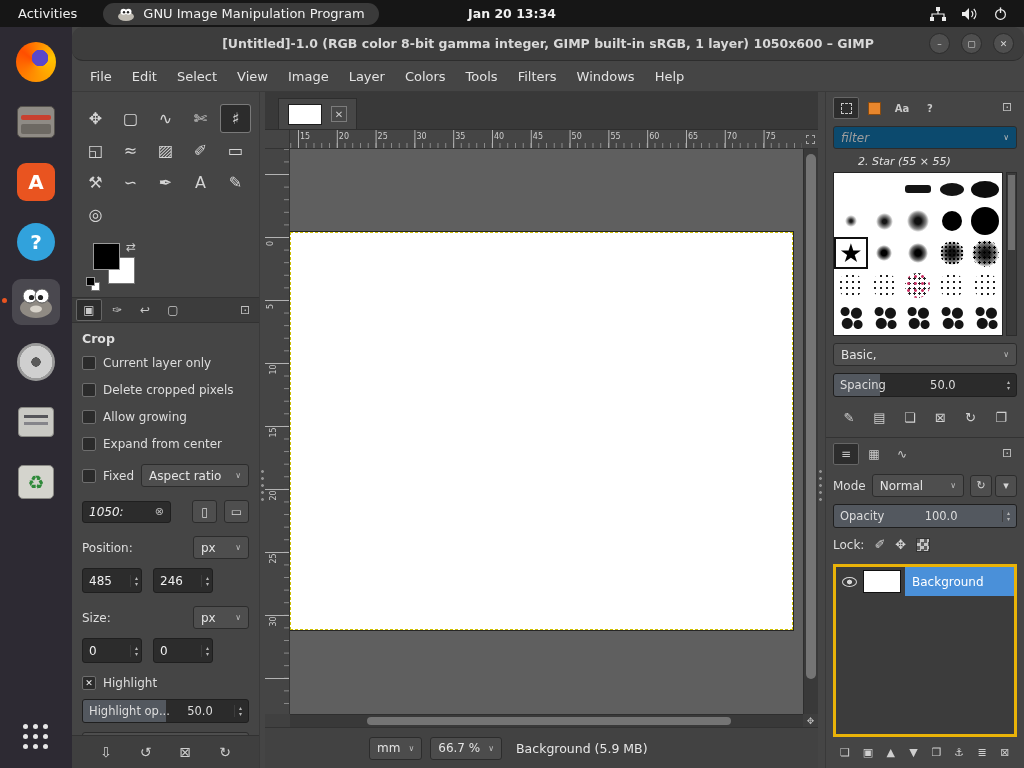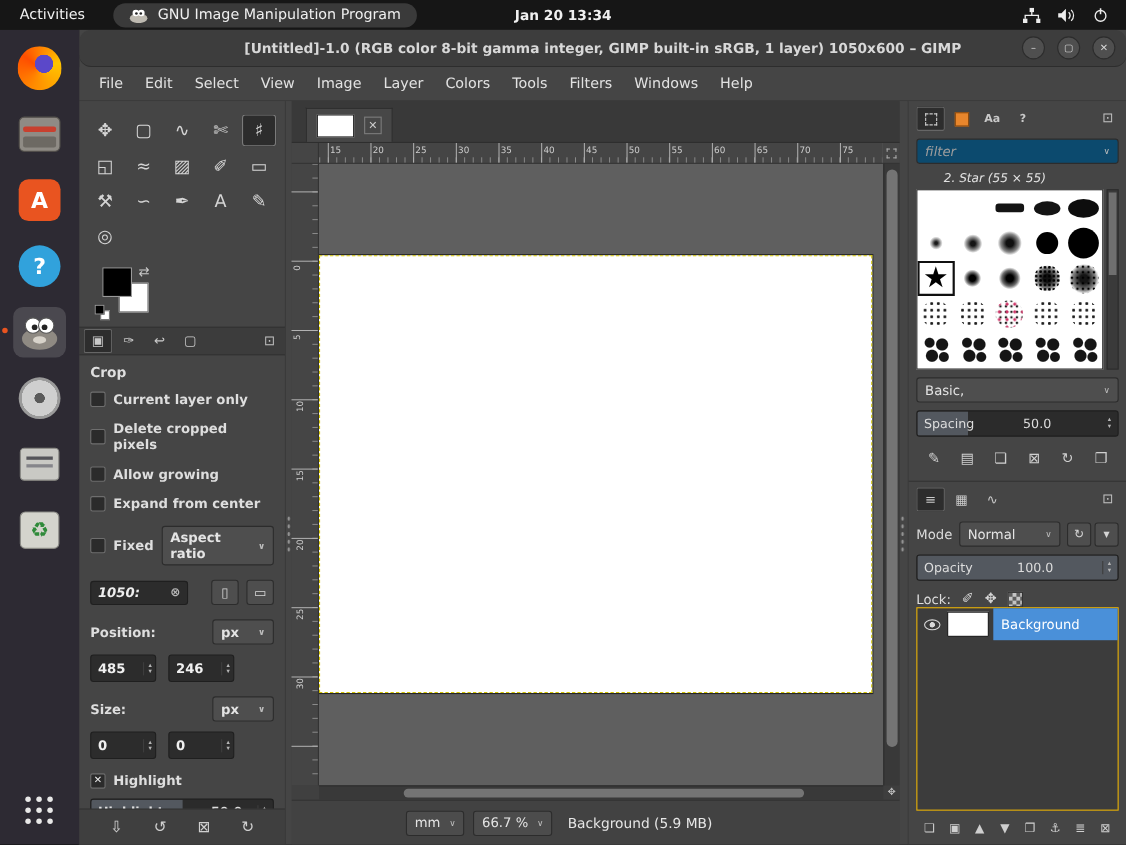--- a/index.html
+++ b/index.html
@@ -61,21 +61,21 @@
   .dock-tabs { height:26px; background:#3c3c3c; border-top:1px solid #323232; border-bottom:1px solid #323232; display:flex; align-items:center; padding:0 4px; gap:2px; flex:none; }
   .dock-tab { min-width:26px; height:22px; display:flex; align-items:center; justify-content:center; color:#c9c9c9; font-size:12px; border-radius:2px; padding:0 3px; }
   .dock-tab.active { background:#2d2d2d; box-shadow: inset 0 0 0 1px #666; }
   .dock-tab.txt { font-size:10px; font-weight:bold; }
   .dock-tab-config { margin-left:auto; color:#c0c0c0; font-size:12px; width:20px; height:20px; display:flex; align-items:center; justify-content:center; }
   .tabshape.dashed-square { width:11px; height:11px; border:1px dashed #c9c9c9; display:block; }
   .tabshape.orange-swatch { width:13px; height:13px; background:#e8862c; border:1px solid #8a4b0f; display:block; }
 
   .tool-options { flex:1; padding:6px 10px 0; color:#dedede; overflow:hidden; font-size:12px; position:relative; }
   .opt-title { font-weight:bold; padding:2px 0 10px; font-size:12.5px; }
-  .opt-row { display:flex; align-items:center; margin-bottom:13px; gap:7px;font-weight:bold; }
+  .opt-row { display:flex; align-items:center; margin-bottom:13px; gap:7px; }
   .opt-row.tight { margin-bottom:9px; }
   .checkbox { width:14px; height:14px; background:#2b2b2b; border:1px solid #6e6e6e; border-radius:2px; flex:none; display:flex; align-items:center; justify-content:center; font-size:9px; color:#f0f0f0; line-height:1; }
   .combo { background:#4e4e4e; border:1px solid #2c2c2c; border-radius:3px; color:#e4e4e4; display:flex; align-items:center; gap:8px; padding:3px 7px; font-size:12px; min-height:23px; }
   .combo .caret { font-size:8px; color:#bdbdbd; margin-left:auto; }
   .combo.full { width:100%; }
   .combo.right { margin-left:auto; min-width:56px; }
   .textfield { background:#2c2c2c; border:1px solid #1f1f1f; border-radius:3px; color:#eee; padding:3px 6px; display:flex; align-items:center; gap:5px; }
   .ratio-field { width:92px; font-style:italic; }
   .clear-icon { margin-left:auto; color:#b9b9b9; font-size:11px; font-style:normal; }
   .orient-btn { width:26px; height:23px; background:#4e4e4e; border:1px solid #2c2c2c; border-radius:3px; display:flex; align-items:center; justify-content:center; color:#d8d8d8; font-size:12px; }
@@ -166,21 +166,21 @@
   .slider-row .spin-arrows { border-left:none; padding-left:3px; }
   .brush-actions { display:flex; justify-content:space-between; padding:9px 2px 1px; }
 
   .layers-dock { flex:1; display:flex; flex-direction:column; border-top:1px solid #333; padding:5px 7px 4px; min-height:0; }
   .mode-row { display:flex; align-items:center; gap:6px; margin-top:7px; }
   .mode-combo { flex:1; }
   .mini-btn { width:22px; height:22px; background:#4e4e4e; border:1px solid #2c2c2c; border-radius:3px; color:#d4d4d4; display:flex; align-items:center; justify-content:center; font-size:11px; flex:none; }
   .lock-row { display:flex; align-items:center; gap:10px; margin-top:9px; color:#dedede; }
   .lock-icon { font-size:13px; color:#d4d4d4; }
   .checker { width:14px; height:14px; background:repeating-conic-gradient(#c4c4c4 0 25%, #5c5c5c 0 50%) 0 0/7px 7px; background-color:#888; border:1px solid #333; display:block; }
-  .layer-list { margin-top:0; background:#3c3c3c; border:1px solid #eab308; flex:1; min-height:0; }
+  .layer-list { margin-top:12px; background:#3c3c3c; border:3px solid #eab308; flex:1; min-height:0; }
   .layer-row { height:29px; display:flex; align-items:center; }
   .eye-cell { width:27px; display:flex; align-items:center; justify-content:center; flex:none; }
   .eye { width:15px; height:10px; border:1px solid #d8d8d8; border-radius:50%; background:radial-gradient(circle,#d8d8d8 2.2px,transparent 2.7px); display:block; }
   .layer-thumb { width:38px; height:23px; background:#fff; border:1px solid #111; flex:none; }
   .layer-name { flex:1; align-self:stretch; display:flex; align-items:center; padding-left:7px; margin-left:4px; background:#4a90d9; color:#fff; font-size:12px; }
   .layers-footer { display:flex; justify-content:space-between; align-items:center; padding:5px 1px 2px; }
   .layers-footer .icon-btn { width:22px; height:20px; font-size:11px; }
 </style>
 </head>
 <body>

